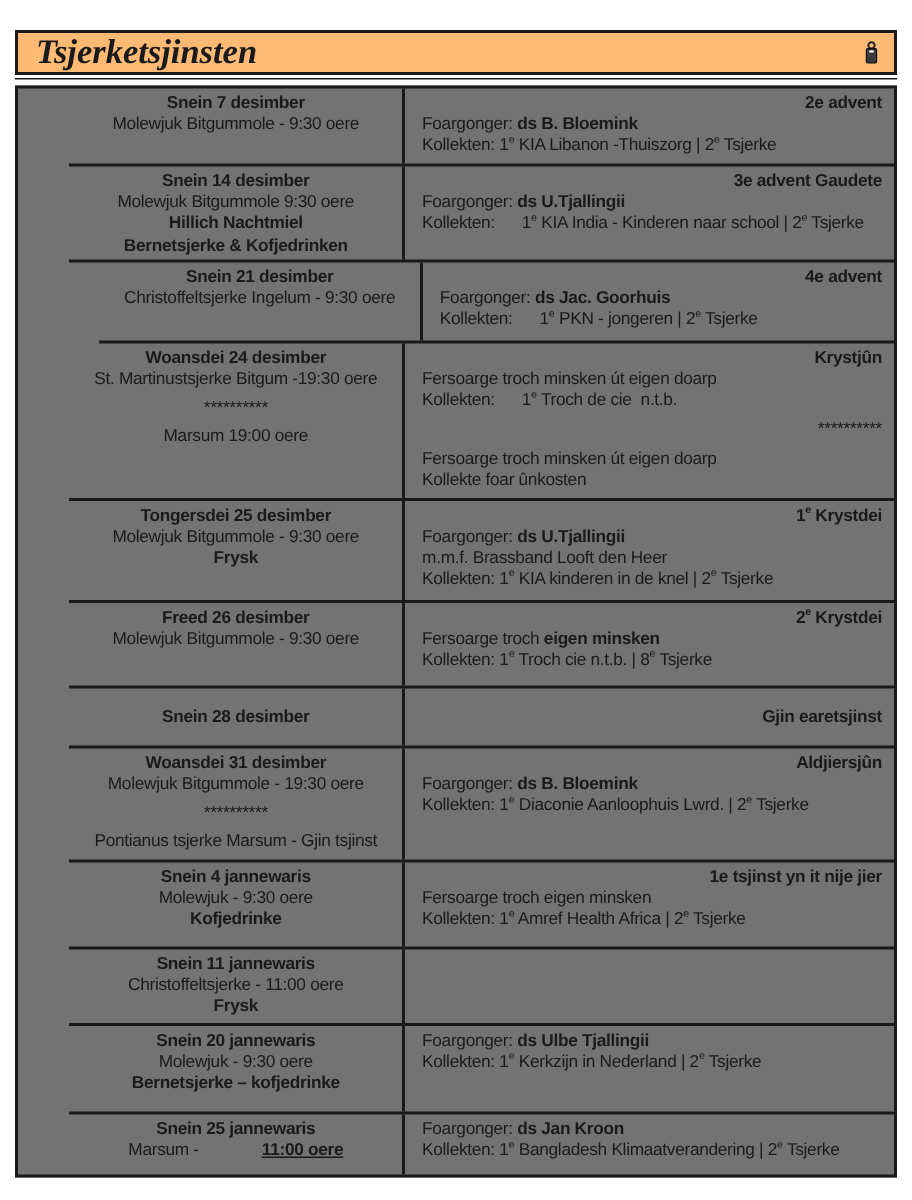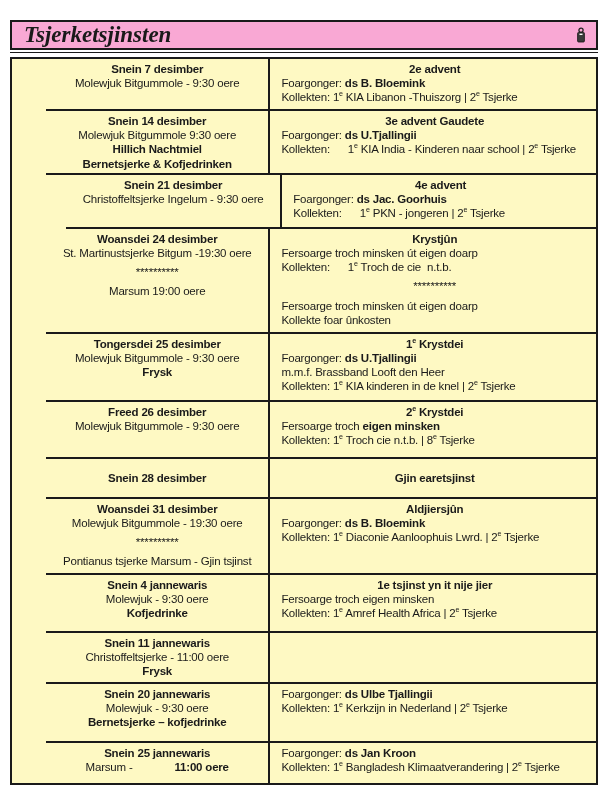--- a/index.html
+++ b/index.html
@@ -6,39 +6,39 @@
   body{
     width:608px;height:800px;position:relative;
     background:#ffffff;color:#1a1a1a;
     font-family:"Liberation Sans", sans-serif;
   }
   .page{position:absolute;left:10px;top:20px;width:588px;}
 
   .titlebar{
     box-sizing:border-box;border:2px solid #1a1a1a;height:30px;
     display:flex;align-items:center;justify-content:space-between;
-    padding:0 10px 0 12px;background:#f9a8d4;
+    padding:0 10px 0 12px;background:#fdba74;
   }
   .titlebar h1{
     margin:0;font-family:"Liberation Serif", serif;
     font-style:italic;font-weight:bold;font-size:23px;line-height:26px;
   }
   .rule{border-top:1.5px solid #1a1a1a;margin-top:2px;}
 
-  .schedule{margin-top:4px;border:2px solid #1a1a1a;background:#fef9c3;padding-left:34px;}
+  .schedule{margin-top:4px;border:2px solid #1a1a1a;background:#737373;padding-left:34px;}
   .row{display:flex;border-bottom:2px solid #1a1a1a;box-sizing:border-box;}
   .row:last-child{border-bottom:none;}
   .cell{box-sizing:border-box;padding:3px 8px 2px 8px;display:flex;flex-direction:column;}
   .cell.left{width:40.8%;border-right:2px solid #1a1a1a;text-align:center;}
   .cell.right{width:59.2%;text-align:left;padding-left:11px;}
-  .cell.right .line.center{text-align:center;}
+  .cell.right .line.center{text-align:right;}
 
   .line{font-size:11.5px;line-height:14.2px;white-space:pre-wrap;letter-spacing:-0.2px;}
   .line .b{font-weight:bold;}
-  .line .u{margin-left:39px;}
+  .line .u{text-decoration:underline;margin-left:39px;}
   .line sup{font-size:0.62em;line-height:0;}
   .gapline{height:5px;flex:none;}
 
   .row:nth-child(1){min-height:52px;}
   .row:nth-child(2){min-height:58px;}
   .row:nth-child(3){min-height:54px;margin-left:20px;}
   .row:nth-child(4){min-height:105px;}
   .row:nth-child(5){min-height:68px;}
   .row:nth-child(6){min-height:57px;}
   .row:nth-child(7){min-height:40px;}

